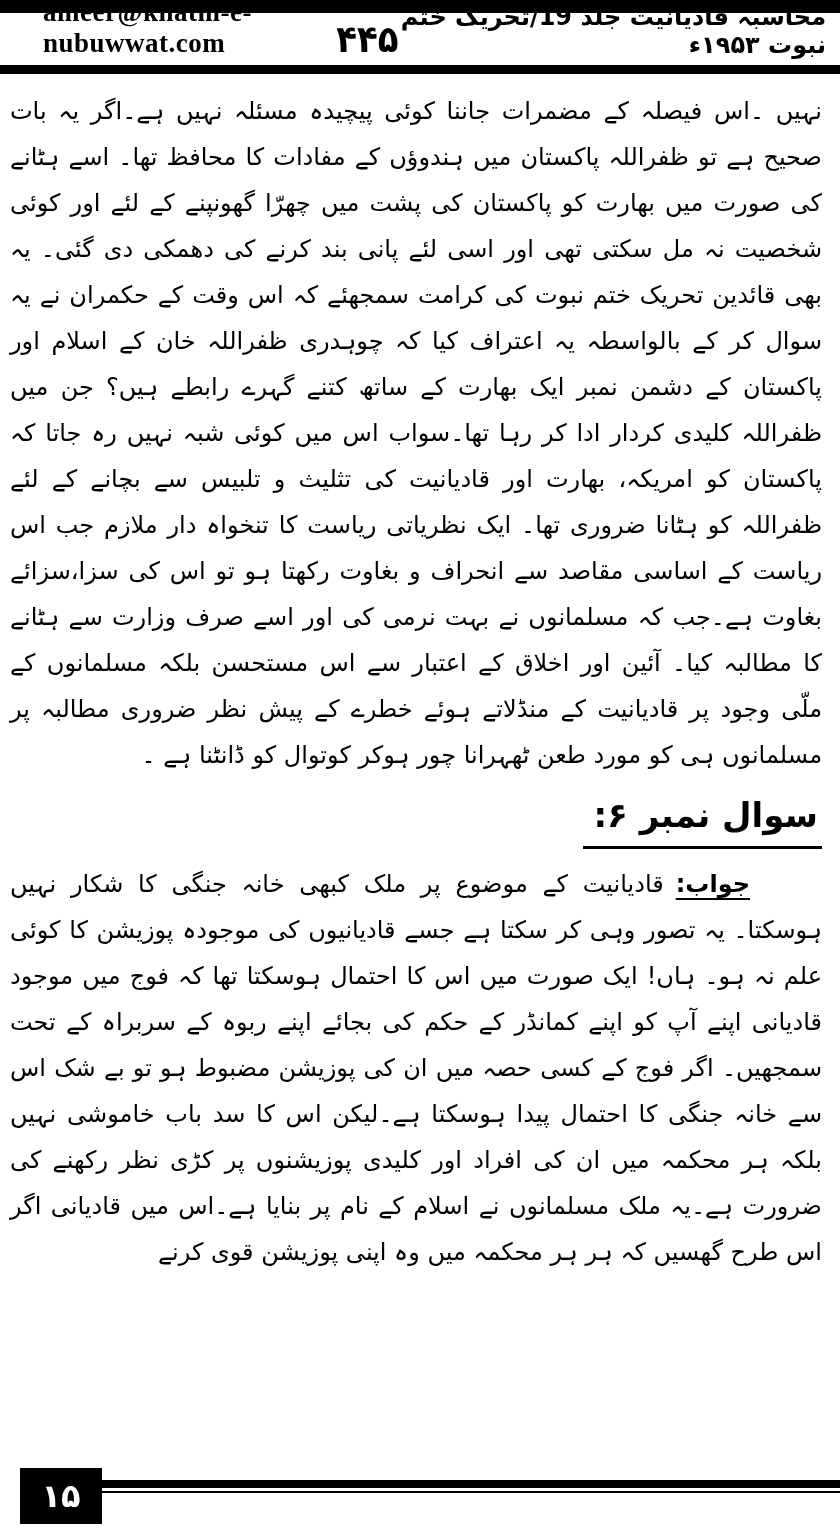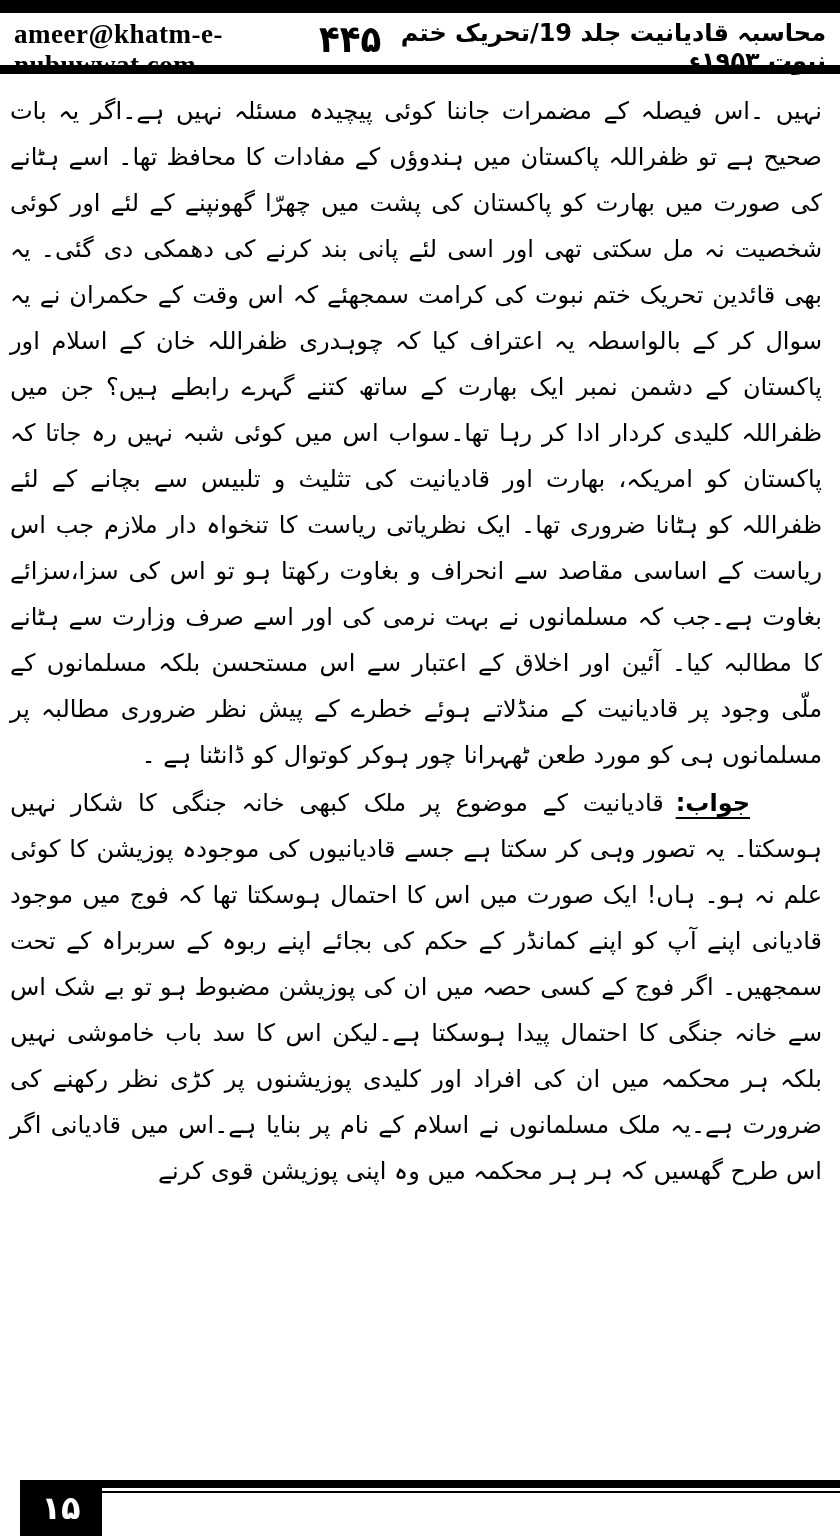--- a/index.html
+++ b/index.html
@@ -7,22 +7,22 @@
   body { width: 840px; margin: 0 auto; font-family: "DejaVu Sans", sans-serif; }
   .page {
     position: relative;
     width: 840px; height: 1540px;
     background: #ffffff;
     color: #000;
     overflow: hidden;
   }
   .top-bar { width: 100%; height: 13px; background: #000; }
   .header-row {
-    display: flex; align-items: flex-start; justify-content: space-between;
-    padding: 6px 14px 4px 14px; height: 50px; direction: ltr;
+    display: flex; align-items: flex-end; justify-content: space-between;
+    padding: 6px 14px 4px 14px; height: 50px; direction: ltr; margin-left: 29px;
   }
   .email {
     font-family: "Liberation Serif", serif;
     font-weight: bold; font-size: 27px; letter-spacing: 0.5px;
   }
   .page-num-top {
     font-size: 34px; font-weight: bold; direction: rtl;
     font-family: "DejaVu Sans", sans-serif;
     transform: scaleY(1.1);
   }
@@ -76,21 +76,21 @@
   .fline-thin { height: 2px; background: #000; }
   .footer-bar {
     height: 40px; background: #000;
     display: flex; align-items: center; justify-content: center;
   }
   .footer-links {
     color: #fff; font-family: "Liberation Serif", serif;
     font-weight: bold; font-size: 25px; white-space: nowrap;
   }
   .page-num-box {
-    position: absolute; left: 20px; bottom: 4px;
+    position: absolute; left: 20px; bottom: 16px;
     width: 82px; height: 56px; background: #000;
     display: flex; align-items: center; justify-content: center;
   }
   .page-num-box span {
     color: #fff; font-size: 32px; font-weight: bold; direction: rtl;
   }
 </style>
 </head>
 <body>
 
@@ -101,20 +101,21 @@
   <div class="header-row">
     <span class="email">ameer@khatm-e-nubuwwat.com</span>
     <span class="page-num-top">۴۴۵</span>
     <span class="header-title">محاسبہ قادیانیت جلد 19/تحریک ختم نبوت ۱۹۵۳ء</span>
   </div>
 
   <div class="double-rule"></div>
 
   <div class="content" id="content">
       <div class="para">نہیں ۔اس فیصلہ کے مضمرات جاننا کوئی پیچیدہ مسئلہ نہیں ہے۔اگر یہ بات صحیح ہے تو ظفراللہ پاکستان میں ہندوؤں کے مفادات کا محافظ تھا۔ اسے ہٹانے کی صورت میں بھارت کو پاکستان کی پشت میں چھرّا گھونپنے کے لئے اور کوئی شخصیت نہ مل سکتی تھی اور اسی لئے پانی بند کرنے کی دھمکی دی گئی۔ یہ بھی قائدین تحریک ختم نبوت کی کرامت سمجھئے کہ اس وقت کے حکمران نے یہ سوال کر کے بالواسطہ یہ اعتراف کیا کہ چوہدری ظفراللہ خان کے اسلام اور پاکستان کے دشمن نمبر ایک بھارت کے ساتھ کتنے گہرے رابطے ہیں؟ جن میں ظفراللہ کلیدی کردار ادا کر رہا تھا۔سواب اس میں کوئی شبہ نہیں رہ جاتا کہ پاکستان کو امریکہ، بھارت اور قادیانیت کی تثلیث و تلبیس سے بچانے کے لئے ظفراللہ کو ہٹانا ضروری تھا۔ ایک نظریاتی ریاست کا تنخواہ دار ملازم جب اس ریاست کے اساسی مقاصد سے انحراف و بغاوت رکھتا ہو تو اس کی سزا،سزائے بغاوت ہے۔جب کہ مسلمانوں نے بہت نرمی کی اور اسے صرف وزارت سے ہٹانے کا مطالبہ کیا۔ آئین اور اخلاق کے اعتبار سے اس مستحسن بلکہ مسلمانوں کے ملّی وجود پر قادیانیت کے منڈلاتے ہوئے خطرے کے پیش نظر ضروری مطالبہ پر مسلمانوں ہی کو مورد طعن ٹھہرانا چور ہوکر کوتوال کو ڈانٹنا ہے ۔</div>
+      <div class="question-heading"><span>سوال نمبر ۶:</span></div>
       <div class="para indent-first"><span class="answer-prefix">جواب:</span>قادیانیت کے موضوع پر ملک کبھی خانہ جنگی کا شکار نہیں ہوسکتا۔ یہ تصور وہی کر سکتا ہے جسے قادیانیوں کی موجودہ پوزیشن کا کوئی علم نہ ہو۔ ہاں! ایک صورت میں اس کا احتمال ہوسکتا تھا کہ فوج میں موجود قادیانی اپنے آپ کو اپنے کمانڈر کے حکم کی بجائے اپنے ربوہ کے سربراہ کے تحت سمجھیں۔ اگر فوج کے کسی حصہ میں ان کی پوزیشن مضبوط ہو تو بے شک اس سے خانہ جنگی کا احتمال پیدا ہوسکتا ہے۔لیکن اس کا سد باب خاموشی نہیں بلکہ ہر محکمہ میں ان کی افراد اور کلیدی پوزیشنوں پر کڑی نظر رکھنے کی ضرورت ہے۔یہ ملک مسلمانوں نے اسلام کے نام پر بنایا ہے۔اس میں قادیانی اگر اس طرح گھسیں کہ ہر ہر محکمہ میں وہ اپنی پوزیشن قوی کرنے</div>
     </div>
 
   <div class="footer">
     <div class="footer-right">
       <div class="fline-thick"></div>
       <div class="fgap"></div>
       <div class="fline-thin"></div>
       <div class="fgap"></div>
     </div>

